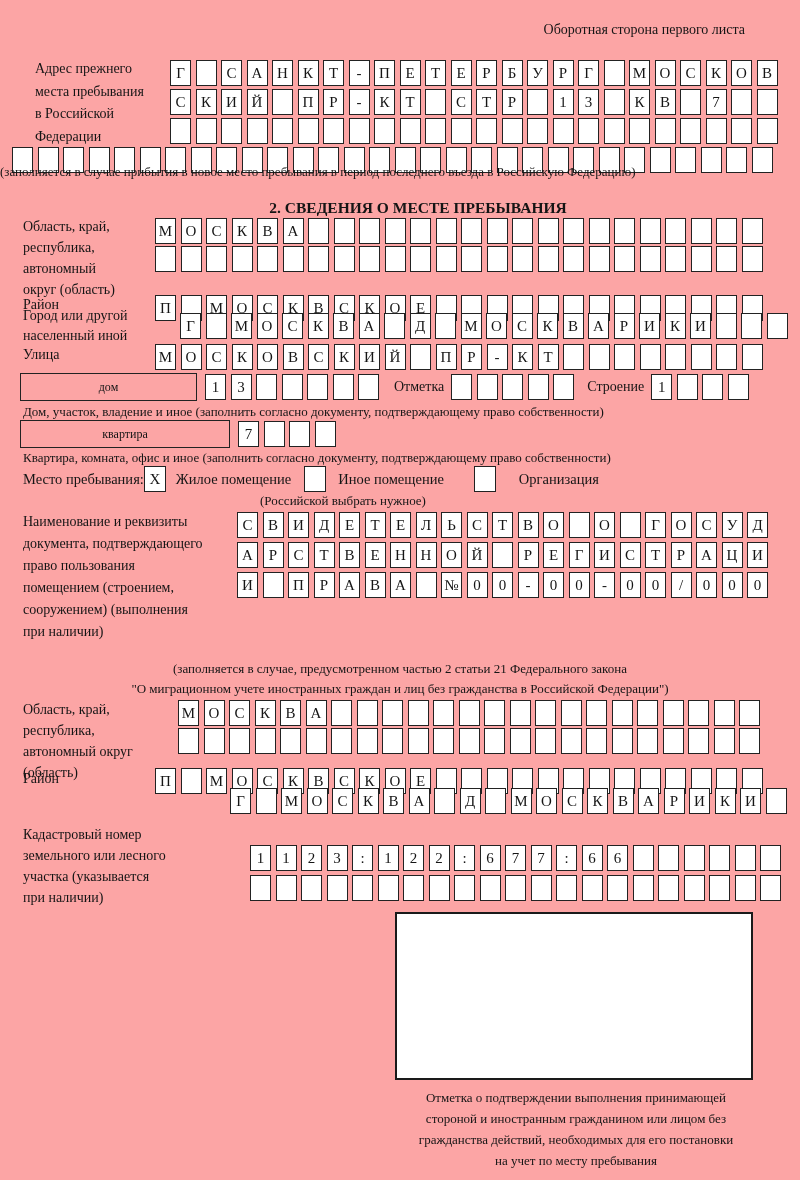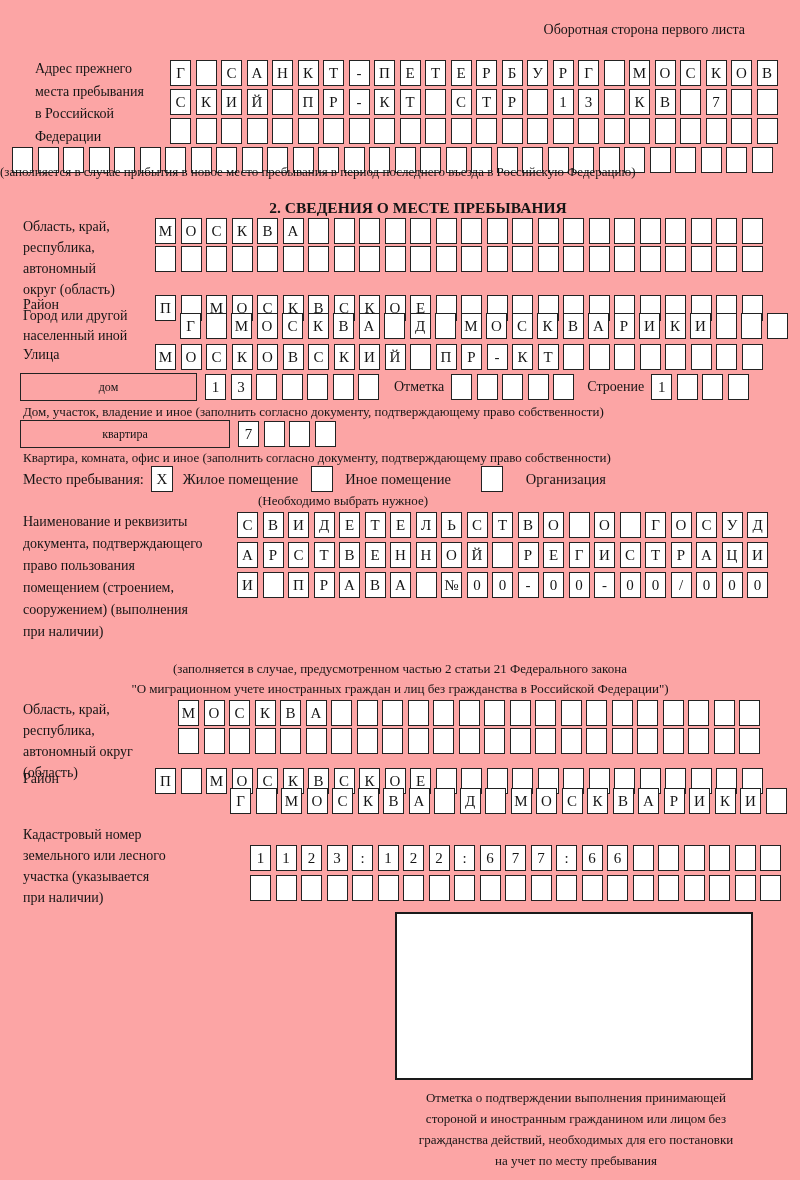--- a/index.html
+++ b/index.html
@@ -46,21 +46,21 @@
   .korpus-lbl{margin:0 7px 0 15px;}
   .stroenie-lbl{margin:0 7px 0 13px;}
   .house-note{left:23px;top:404px;}
 
   .apt-row{left:20px;top:420px;display:flex;align-items:center;}
   .w-kv{width:210px;margin-right:8px;}
   .apt-note{left:23px;top:450px;}
 
   .stay-row{left:23px;top:466px;display:flex;align-items:center;font-size:14.5px;}
   .stay-row .cell{width:22px;}
-  .stay-lbl{margin-right:7px;}
+  .stay-lbl{margin-right:0;}
   .opt1{margin:0 13px 0 10px;}
   .opt2{margin:0 30px 0 12px;}
   .opt3{margin:0 8px 0 23px;}
   .stay-note{left:23px;top:493px;width:640px;text-align:center;}
 
   .doc-label{left:23px;top:511px;line-height:22px;width:218px;}
   .doc-r1{left:237px;top:512px;}
   .doc-r2{left:237px;top:542px;}
   .doc-r3{left:237px;top:572px;}
 
@@ -402,21 +402,21 @@
 
   <div class="abs stay-row">
     <span class="stay-lbl">Место пребывания:</span>
     <span class="cell">X</span>
     <span class="opt1">Жилое помещение</span>
     <span class="cell"></span>
     <span class="opt2">Иное помещение</span>
     <span class="cell"></span>
     <span class="opt3">Организация</span>
   </div>
-  <div class="abs note stay-note">(Необходимо выбрать нужное)</div>
+  <div class="abs note stay-note">(Российской выбрать нужное)</div>
 
   <div class="abs doc-label lbl">
     <div>Наименование и реквизиты</div>
     <div>документа, подтверждающего</div>
     <div>право пользования</div>
     <div>помещением (строением,</div>
     <div>сооружением) (выполнения</div>
     <div>при наличии)</div>
   </div>
   <div class="abs cells doc-r1">

